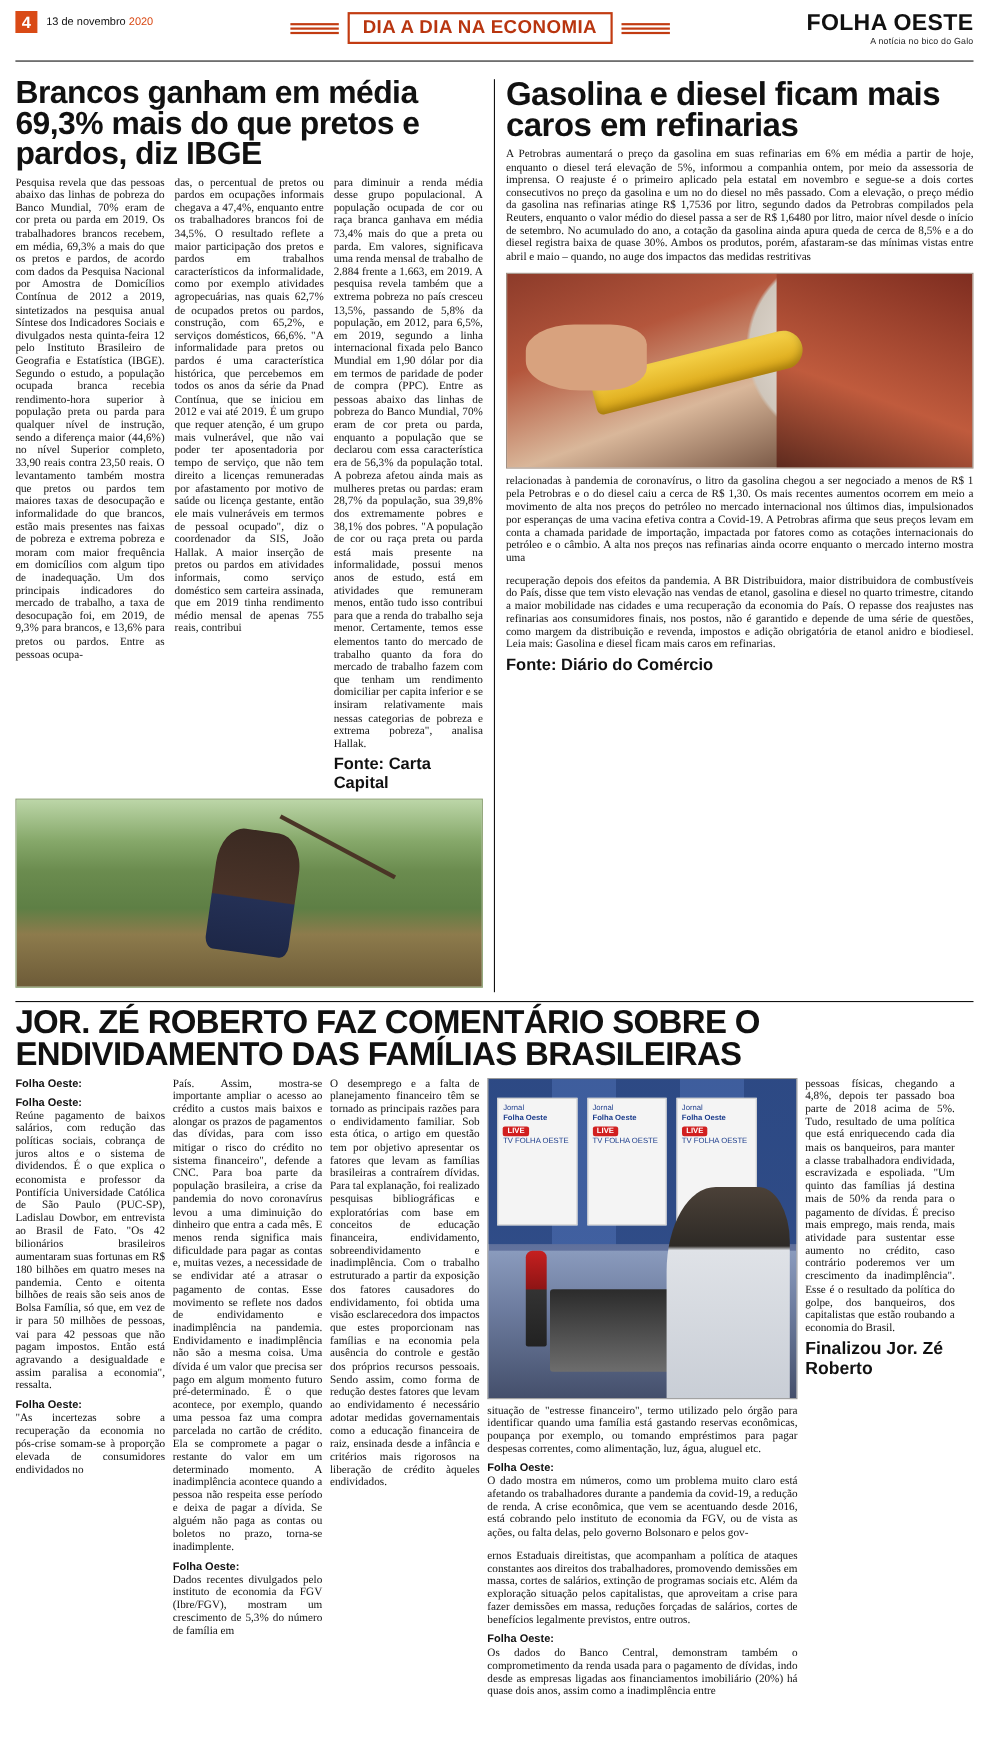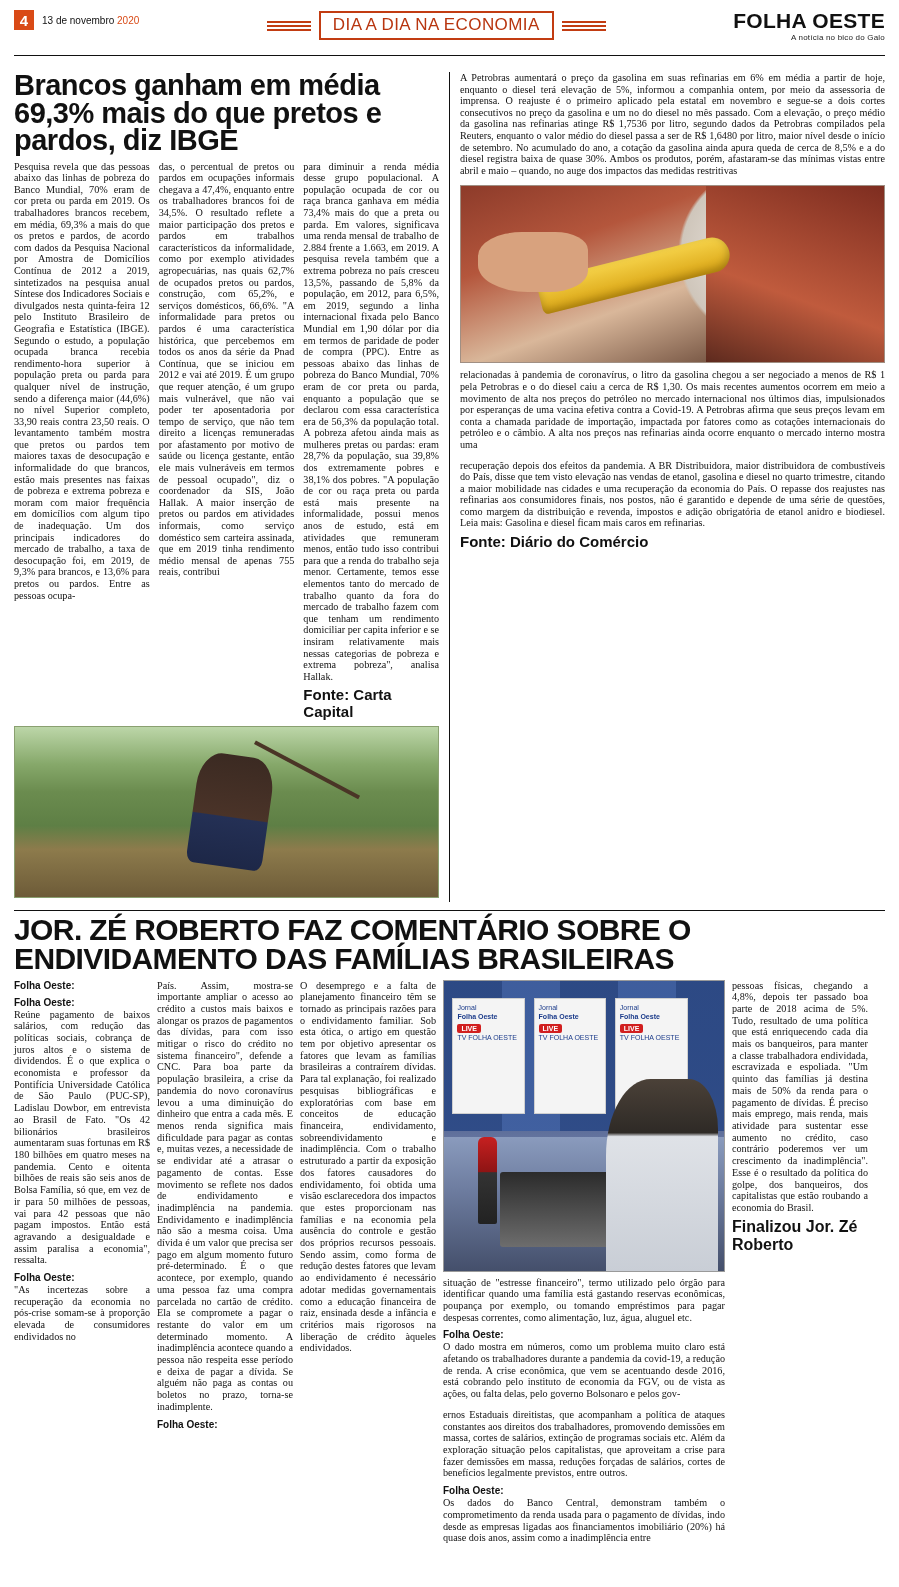--- a/index.html
+++ b/index.html
@@ -44,21 +44,21 @@
   .mh-center {
     display: flex; align-items: center; gap: 8px;
     margin-top: 1px;
   }
   .rule-pair { display: flex; flex-direction: column; gap: 2px; width: 44px; }
   .rule-pair span { display: block; height: 2px; background: #c23c12; }
   .section-title {
     border: 2px solid #c23c12;
     color: #b8350f;
     font-family: "Liberation Sans", sans-serif;
-    font-weight: normal;
+    font-weight: bold;
     font-size: 17px;
     letter-spacing: .4px;
     padding: 2px 12px 3px 12px;
   }
   .mh-right { text-align: right; }
   .brand {
     font-family: "Liberation Sans", sans-serif;
     font-weight: bold;
     font-size: 21px;
     letter-spacing: .3px;
@@ -315,20 +315,21 @@
       </div>
       <div class="photo photo-farm">
         <span class="person"></span>
         <span class="hoe"></span>
       </div>
     </div>
 
     <div class="divider-v"></div>
 
     <div class="story-right">
+      <h1 class="headline h-right">Gasolina e diesel ficam mais caros em refinarias</h1>
       <div class="cols-2">
         <div class="col">
           <p class="body">A Petrobras aumentará o preço da gasolina em suas refinarias em 6% em média a partir de hoje, enquanto o diesel terá elevação de 5%, informou a companhia ontem, por meio da assessoria de imprensa. O reajuste é o primeiro aplicado pela estatal em novembro e segue-se a dois cortes consecutivos no preço da gasolina e um no do diesel no mês passado. Com a elevação, o preço médio da gasolina nas refinarias atinge R$ 1,7536 por litro, segundo dados da Petrobras compilados pela Reuters, enquanto o valor médio do diesel passa a ser de R$ 1,6480 por litro, maior nível desde o início de setembro. No acumulado do ano, a cotação da gasolina ainda apura queda de cerca de 8,5% e a do diesel registra baixa de quase 30%. Ambos os produtos, porém, afastaram-se das mínimas vistas entre abril e maio – quando, no auge dos impactos das medidas restritivas</p>
         </div>
         <div class="col" style="flex:0 0 282px">
           <div class="photo photo-fuel">
             <span class="car"></span>
             <span class="nozzle"></span>
             <span class="hand"></span>
           </div>
@@ -356,20 +357,21 @@
         <div class="qlabel first">Folha Oeste:</div>
         <div class="qlabel">Folha Oeste:</div>
         <p class="fbody">Reúne pagamento de baixos salários, com redução das políticas sociais, cobrança de juros altos e o sistema de dividendos. É o que explica o economista e professor da Pontifícia Universidade Católica de São Paulo (PUC-SP), Ladislau Dowbor, em entrevista ao Brasil de Fato. "Os 42 bilionários brasileiros aumentaram suas fortunas em R$ 180 bilhões em quatro meses na pandemia. Cento e oitenta bilhões de reais são seis anos de Bolsa Família, só que, em vez de ir para 50 milhões de pessoas, vai para 42 pessoas que não pagam impostos. Então está agravando a desigualdade e assim paralisa a economia", ressalta.</p>
         <div class="qlabel">Folha Oeste:</div>
         <p class="fbody">"As incertezas sobre a recuperação da economia no pós-crise somam-se à proporção elevada de consumidores endividados no</p>
       </div>
 
       <div class="fcol">
         <p class="fbody">País. Assim, mostra-se importante ampliar o acesso ao crédito a custos mais baixos e alongar os prazos de pagamentos das dívidas, para com isso mitigar o risco do crédito no sistema financeiro", defende a CNC. Para boa parte da população brasileira, a crise da pandemia do novo coronavírus levou a uma diminuição do dinheiro que entra a cada mês. E menos renda significa mais dificuldade para pagar as contas e, muitas vezes, a necessidade de se endividar até a atrasar o pagamento de contas. Esse movimento se reflete nos dados de endividamento e inadimplência na pandemia. Endividamento e inadimplência não são a mesma coisa. Uma dívida é um valor que precisa ser pago em algum momento futuro pré-determinado. É o que acontece, por exemplo, quando uma pessoa faz uma compra parcelada no cartão de crédito. Ela se compromete a pagar o restante do valor em um determinado momento. A inadimplência acontece quando a pessoa não respeita esse período e deixa de pagar a dívida. Se alguém não paga as contas ou boletos no prazo, torna-se inadimplente.</p>
         <div class="qlabel">Folha Oeste:</div>
+        <p class="fbody">Dados recentes divulgados pelo instituto de economia da FGV (Ibre/FGV), mostram um crescimento de 5,3% do número de família em</p>
       </div>
 
       <div class="fcol">
         <p class="fbody">O desemprego e a falta de planejamento financeiro têm se tornado as principais razões para o endividamento familiar. Sob esta ótica, o artigo em questão tem por objetivo apresentar os fatores que levam as famílias brasileiras a contraírem dívidas. Para tal explanação, foi realizado pesquisas bibliográficas e exploratórias com base em conceitos de educação financeira, endividamento, sobreendividamento e inadimplência. Com o trabalho estruturado a partir da exposição dos fatores causadores do endividamento, foi obtida uma visão esclarecedora dos impactos que estes proporcionam nas famílias e na economia pela ausência do controle e gestão dos próprios recursos pessoais. Sendo assim, como forma de redução destes fatores que levam ao endividamento é necessário adotar medidas governamentais como a educação financeira de raiz, ensinada desde a infância e critérios mais rigorosos na liberação de crédito àqueles endividados.</p>
       </div>
 
       <div class="fcol" style="width:282px">
         <div class="photo photo-studio">
           <span class="studio-banner"></span>
           <span class="studio-card sc1">

